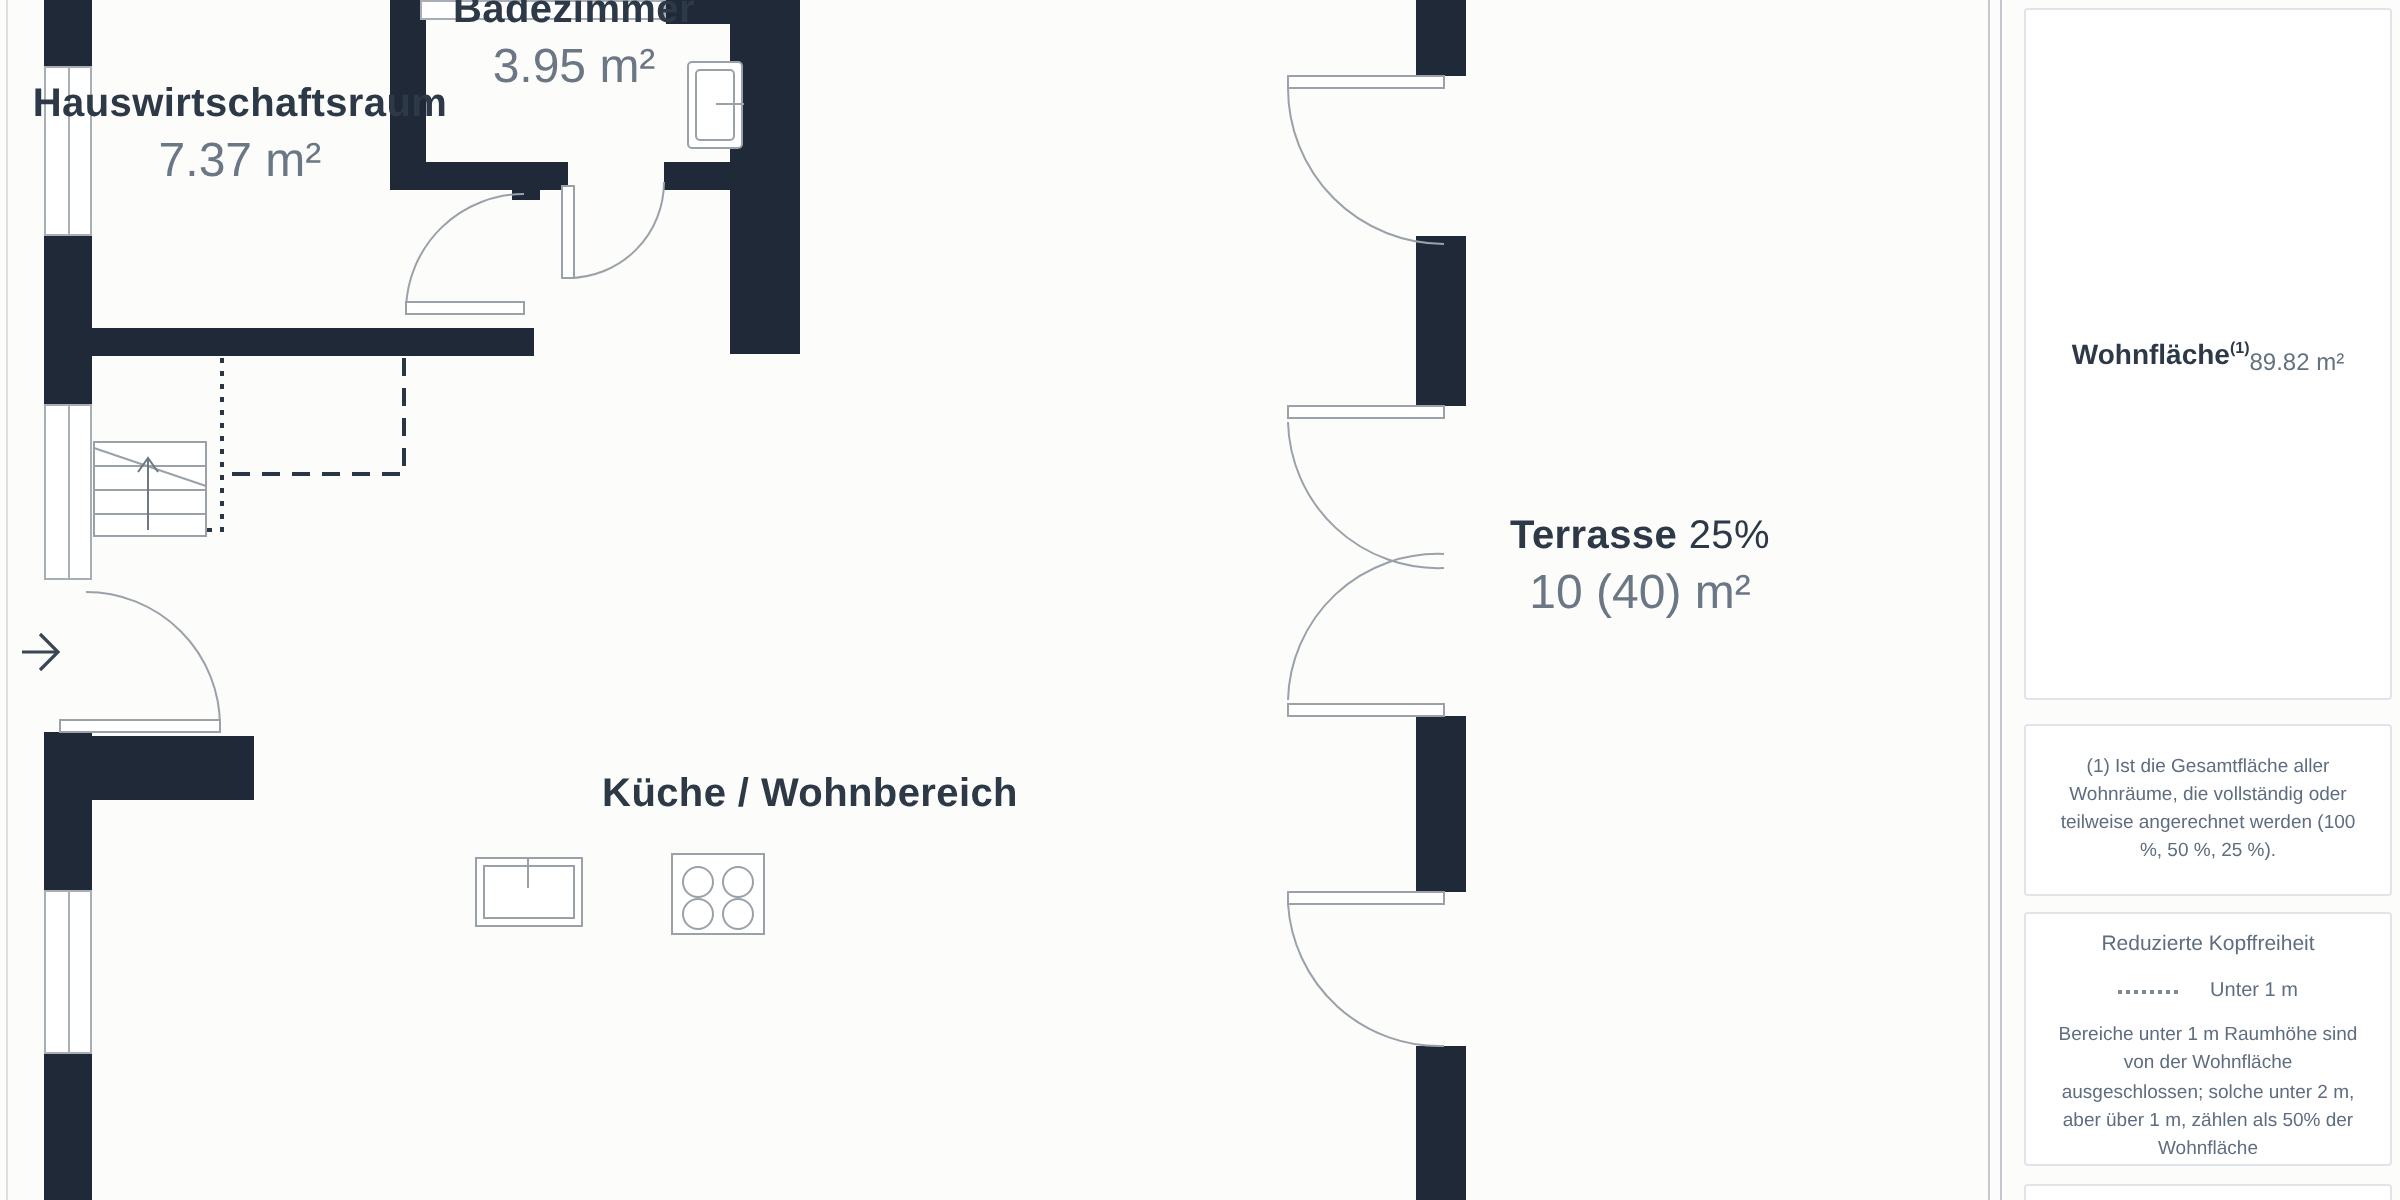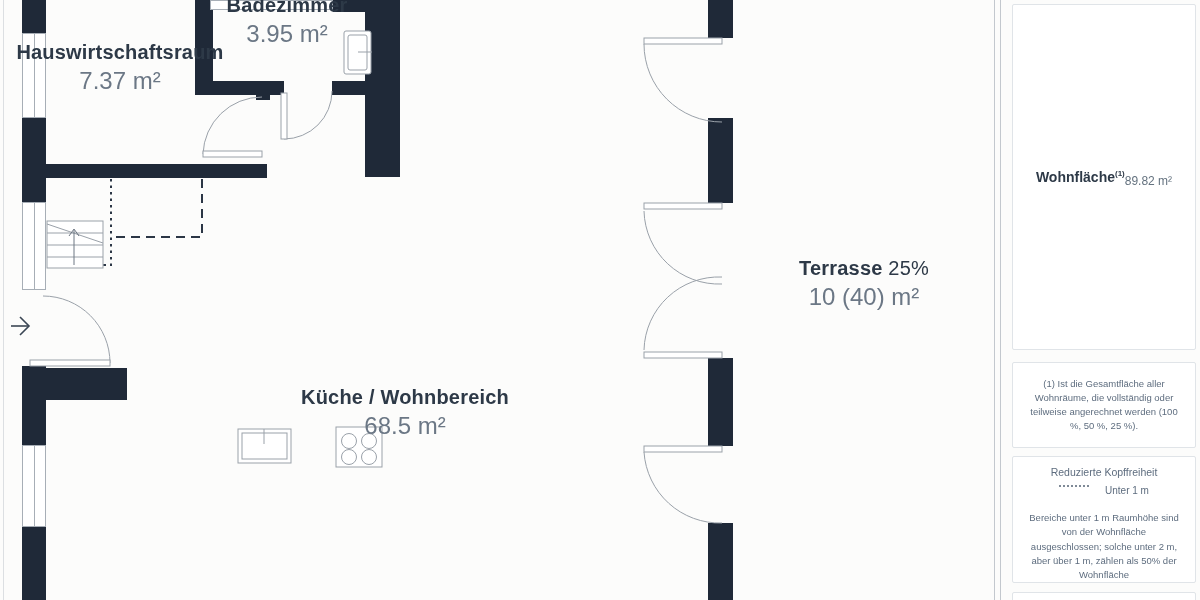--- a/index.html
+++ b/index.html
@@ -44,21 +44,21 @@
   .summary-title { font-size:14px; font-weight:700; color:#2d3947; }
   .summary-title sup { font-size:8px; font-weight:700; }
   .summary-value { font-size:12px; color:#64727f; margin-top:8px; }
   .card.footnote {
     top:362px; height:86px; display:flex; align-items:center; justify-content:center;
     padding:4px 13px; text-align:center;
     font-size:9.5px; line-height:1.5; color:#5e6d7f;
   }
   .card.legend { top:456px; height:127px; padding:9px 13px; text-align:center; color:#5e6d7f; }
   .legend-title { font-size:10.5px; margin-bottom:7px; }
-  .legend-row { display:flex; align-items:flex-start; justify-content:center; gap:16px; height:21px; }
+  .legend-row { display:flex; align-items:center; justify-content:center; gap:16px; height:21px; }
   .legend-swatch { width:30px; height:0; }
   .legend-swatch.dotted { border-top:2px dotted #7f8a97; }
   .legend-swatch.dashed { border-top:2px dashed #7f8a97; }
   .legend-label { font-size:10px; }
   .legend-note { margin-top:5px; font-size:9.5px; line-height:1.5; }
   .card.next { top:592px; height:22px; }
 </style>
 </head>
 <body>
 
@@ -181,24 +181,23 @@
     <div class="room-area">3.95 m²</div>
   </div>
 
   <div class="room-label" style="left:120px; top:41px;">
     <div class="room-name">Hauswirtschaftsraum</div>
     <div class="room-area">7.37 m²</div>
   </div>
 
   <div class="room-label" style="left:405px; top:386px;">
     <div class="room-name">Küche / Wohnbereich</div>
-    <div class="room-area">68.5 m²</div>
-  </div>
-
-  <div class="room-label" style="left:864px; top:257px;">
+  </div>
+
+  <div class="room-label" style="left:820px; top:257px;">
     <div class="room-name"><span>Terrasse</span> <span class="pct">25%</span></div>
     <div class="room-area">10 (40) m²</div>
   </div>
 
   <div class="sidebar">
 
     <div class="card summary">
       <div class="summary-title">
         <span>Wohnfläche</span><sup>(1)</sup>
       </div>

